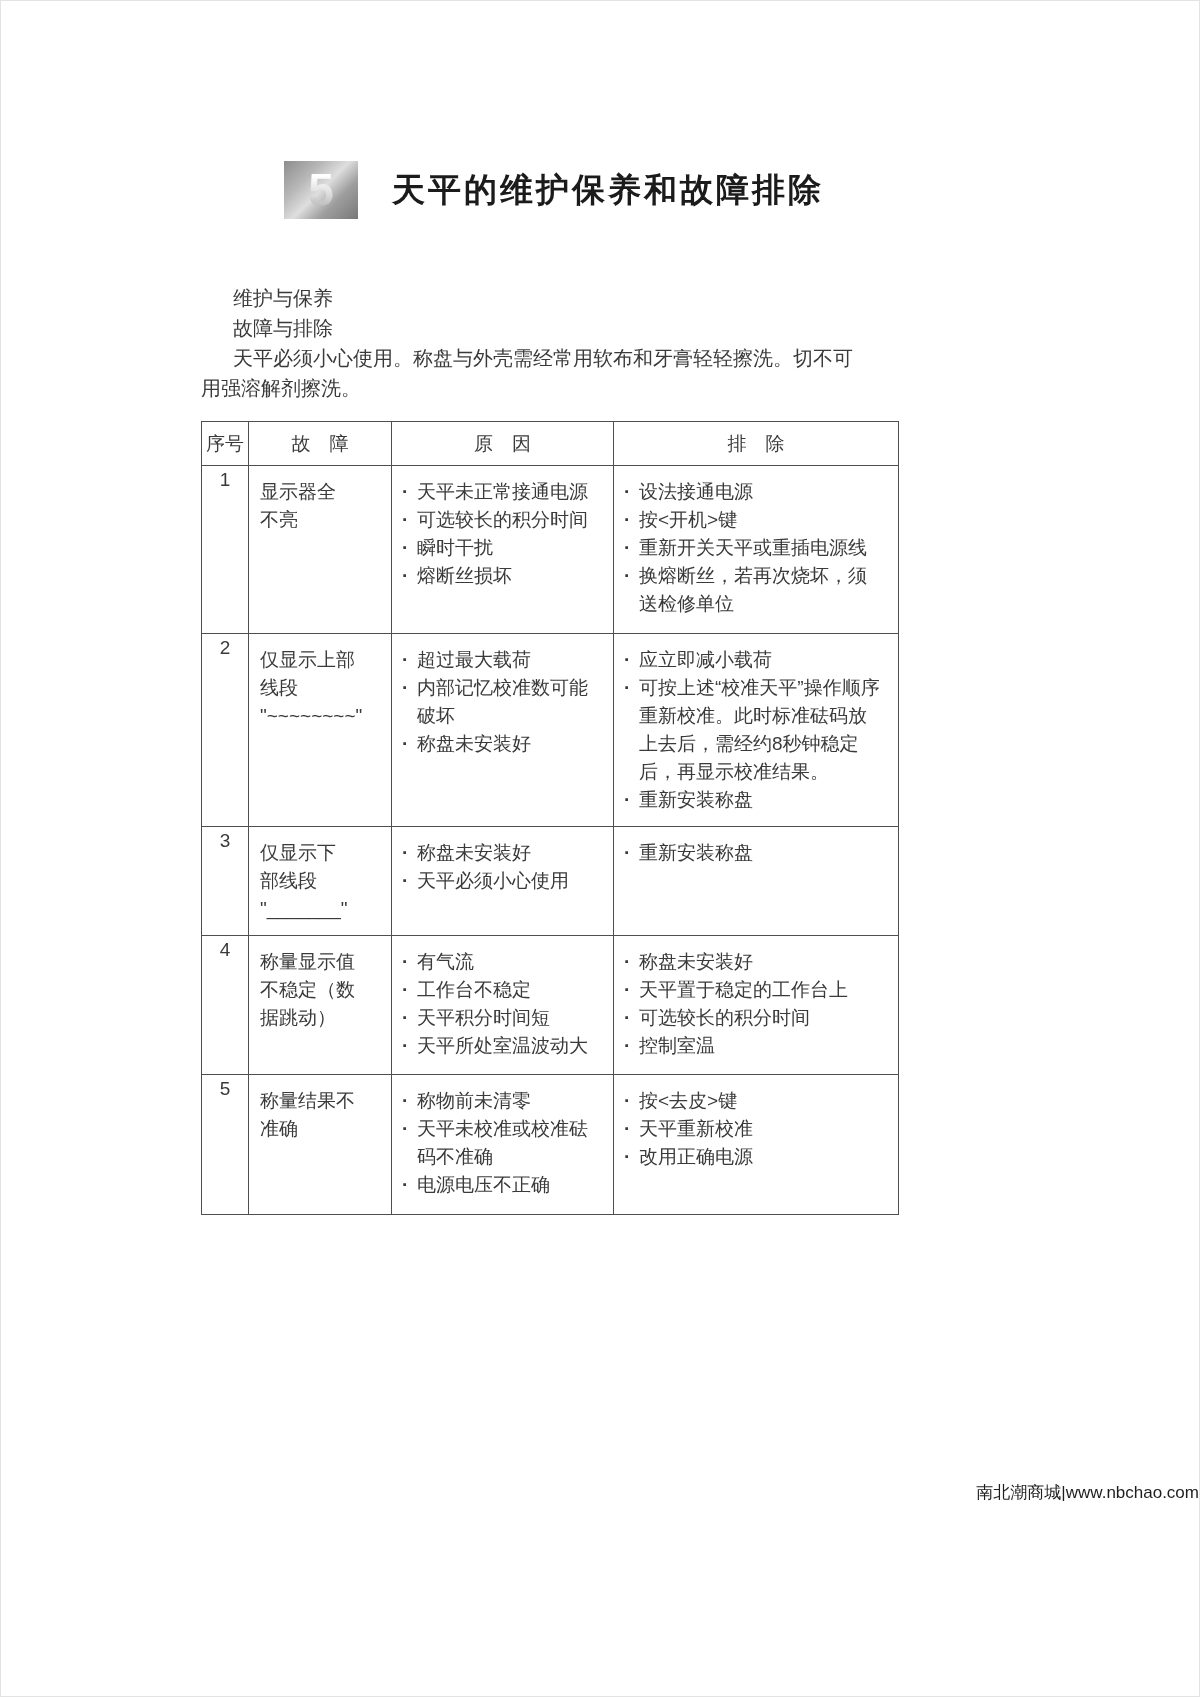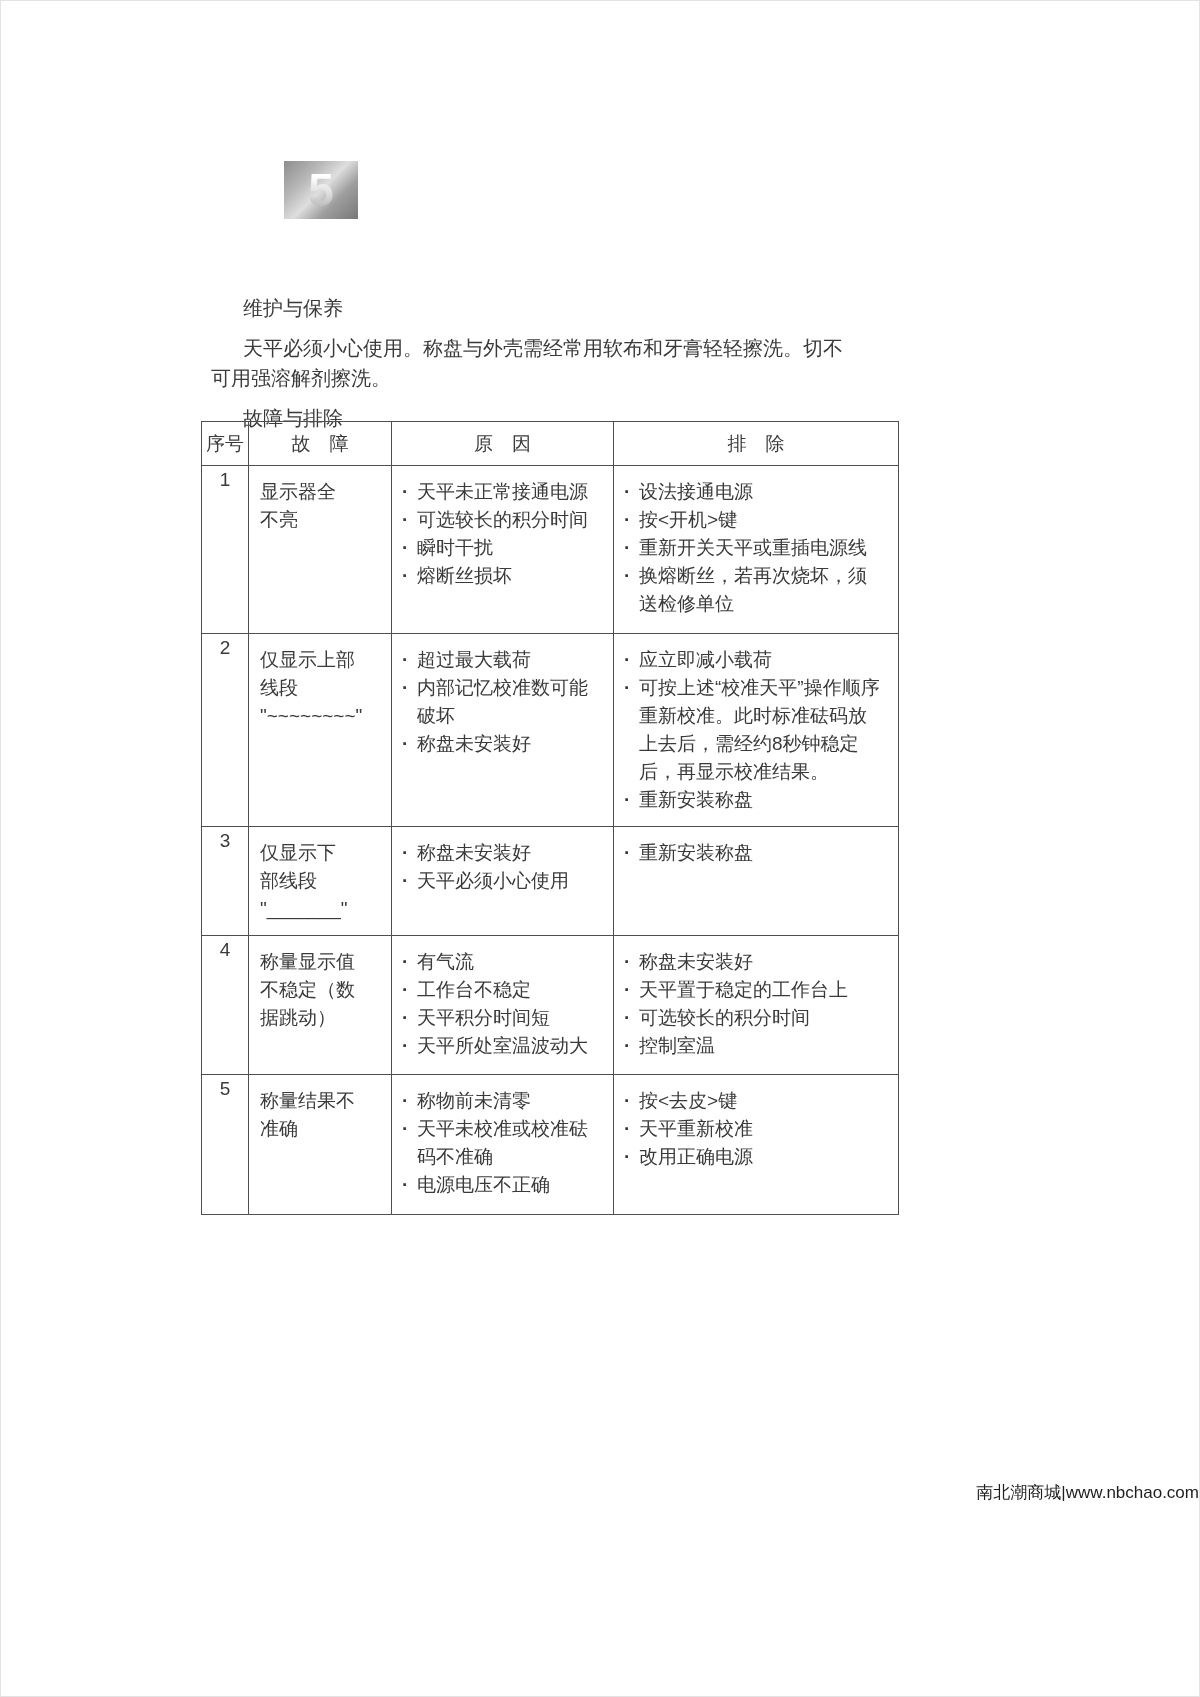--- a/index.html
+++ b/index.html
@@ -29,21 +29,21 @@
     text-shadow:0 0 1px rgba(255,255,255,0.25);
   }
   .chapter-title{
     margin:0;font-size:33px;font-weight:bold;color:#1b1b1b;letter-spacing:3px;
   }
   
   .intro{
     position:absolute;top:282px;left:200px;width:660px;
     font-size:20px;line-height:30px;color:#3a3a3a;
   }
-  .intro p{margin:10px;}
+  .intro p{margin:0;}
   .indent{text-indent:32px;}
   
   table.trouble{
     position:absolute;top:420px;left:200px;
     width:697px;table-layout:fixed;border-collapse:collapse;
     font-size:19px;line-height:28px;color:#3a3a3a;
   }
   table.trouble th,table.trouble td{
     border:1px solid #4f4f4f;vertical-align:top;
     font-weight:normal;
@@ -75,26 +75,27 @@
 </style>
 </head>
 <body>
 
 <div class="page">
 
   <header class="chapter-header">
     <div class="chapter-badge">
       <span>5</span>
     </div>
+    <h1 class="chapter-title">天平的维护保养和故障排除</h1>
   </header>
 
   <section class="intro">
     <p class="indent">维护与保养</p>
+    <p class="indent">故障与排除</p>
     <p class="indent">天平必须小心使用。称盘与外壳需经常用软布和牙膏轻轻擦洗。切不可用强溶解剂擦洗。</p>
-    <p class="indent">故障与排除</p>
   </section>
 
   <table class="trouble">
     <colgroup>
       <col style="width:47px">
         <col style="width:143px">
         <col style="width:222px">
         <col style="width:285px">
     </colgroup>
     <thead>

